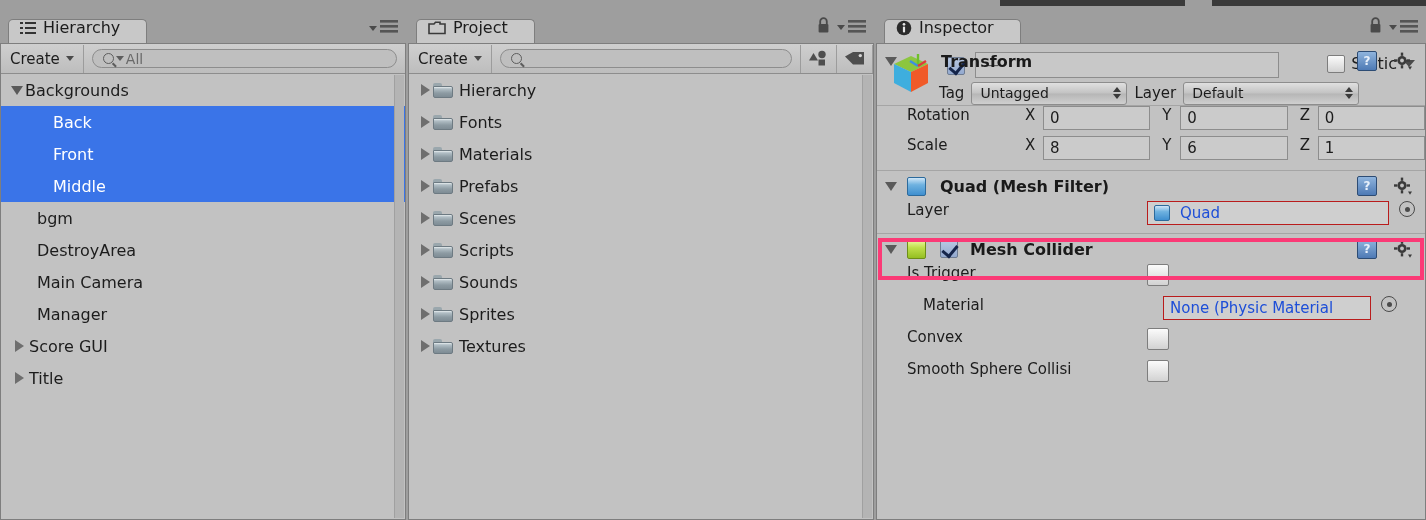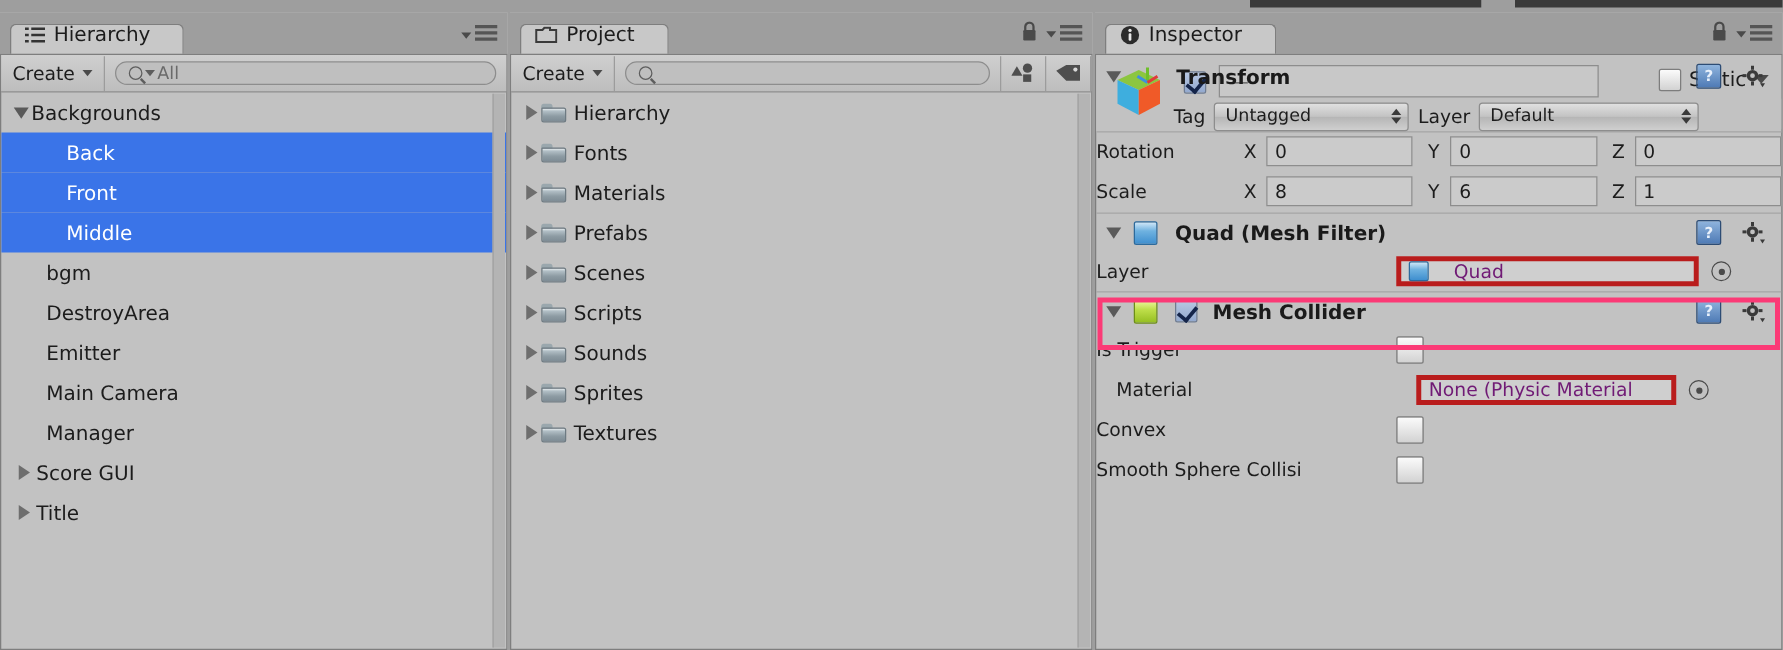--- a/index.html
+++ b/index.html
@@ -95,27 +95,27 @@
   .updown i.d{border-top:5px solid #3a3a3a;}
 
   .comp-header{height:30px;display:flex;align-items:center;gap:8px;padding-left:6px;box-sizing:border-box;
     font-size:16px;font-weight:bold;color:#1a1a1a;position:relative;}
   .comp-sep{height:1px;background:#a5a5a5;}
   .help-icon{width:20px;height:20px;border-radius:2px;
     background:linear-gradient(to bottom,#8fb4dd 0%,#4e7ab5 100%);
     border:1px solid #2d4c74;box-sizing:border-box;
     color:#e8f0fb;font-size:12px;font-weight:bold;display:flex;align-items:center;justify-content:center;}
   .gear{width:18px;height:18px;position:relative;}
-  .prop-row{height:30px;display:flex;align-items:center;font-size:15px;color:#1c1c1c;box-sizing:border-box;}
+  .prop-row{height:30px;display:flex;font-size:15px;color:#1c1c1c;padding-left:30px;box-sizing:border-box;}
   .prop-label{width:118px;flex:none;}
   .axis{width:18px;flex:none;text-align:left;font-size:15px;}
   .numfield{height:24px;background:#cbcbcb;border:1px solid #8d8d8d;box-sizing:border-box;
     display:flex;align-items:center;padding:0 6px;font-size:15px;color:#1c1c1c;}
-  .objfield{height:24px;background:#cfcfcf;border:4px solid #b91c1c;box-sizing:border-box;
-    display:flex;align-items:center;gap:20px;padding:0 6px;font-size:15px;color:#701a75;}
+  .objfield{height:24px;background:#cfcfcf;border:1px solid #b91c1c;box-sizing:border-box;
+    display:flex;align-items:center;gap:10px;padding:0 6px;font-size:15px;color:#1d4ed8;}
   .picker{width:16px;height:16px;border-radius:50%;border:1.6px solid #4a4a4a;box-sizing:border-box;
     display:flex;align-items:center;justify-content:center;flex:none;}
   .picker:after{content:"";width:5px;height:5px;border-radius:50%;background:#4a4a4a;}
   .meshicon{width:19px;height:19px;border-radius:2px;box-sizing:border-box;}
   .meshicon.blue{background:linear-gradient(to bottom,#cfe6f7 0%,#6fb2e0 40%,#3f8fcf 100%);border:1px solid #2c6a9c;}
   .meshicon.green{background:linear-gradient(to bottom,#e9f79a 0%,#bede4a 40%,#95bf22 100%);border:1px solid #6d8e18;}
   .meshgrid{width:100%;height:100%;
     background-image:linear-gradient(to right,rgba(255,255,255,.75) 1px,transparent 1px),
                      linear-gradient(to bottom,rgba(255,255,255,.75) 1px,transparent 1px);
     background-size:5px 5px;}
@@ -189,24 +189,20 @@
           <span class="indent" style="width:44px"></span>
           <span>Middle</span>
         </div>
         <div class="row">
           <span class="indent" style="width:28px"></span>
           <span>bgm</span>
         </div>
         <div class="row">
           <span class="indent" style="width:28px"></span>
           <span>DestroyArea</span>
-        </div>
-        <div class="row">
-          <span class="indent" style="width:28px"></span>
-          <span>Emitter</span>
         </div>
         <div class="row">
           <span class="indent" style="width:28px"></span>
           <span>Main Camera</span>
         </div>
         <div class="row">
           <span class="indent" style="width:28px"></span>
           <span>Manager</span>
         </div>
         <div class="row">

